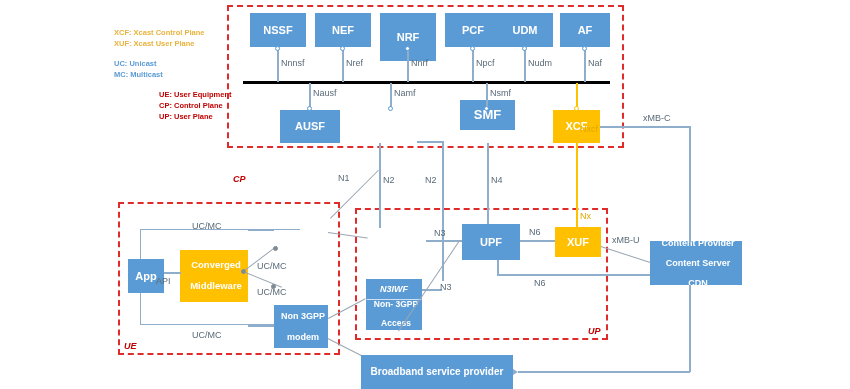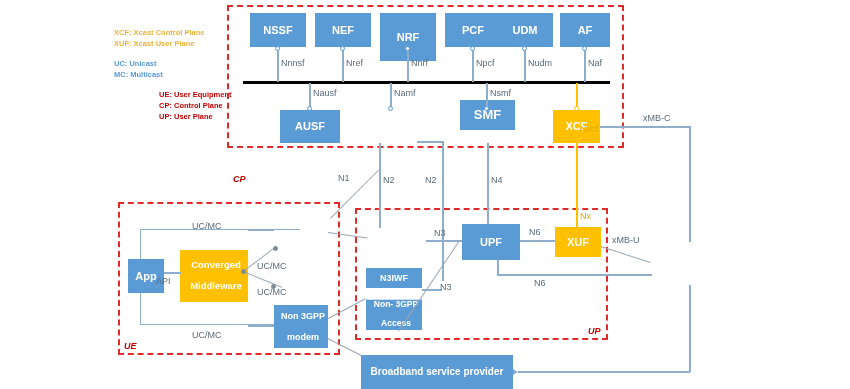--- a/index.html
+++ b/index.html
@@ -252,21 +252,21 @@
   <div class="nub filled" style="left:241px; top:269px;"></div>
   <div class="nub filled" style="left:273px; top:246px;"></div>
   <div class="nub filled" style="left:271px; top:284px;"></div>
 
   <div class="iface" style="left:192px; top:221px;">UC/MC</div>
   <div class="iface" style="left:257px; top:261px;">UC/MC</div>
   <div class="iface" style="left:257px; top:287px;">UC/MC</div>
   <div class="iface" style="left:192px; top:330px;">UC/MC</div>
 
 
-  <div class="node blue" style="left:366px; top:268px; width:56px; height:20px; font-size:9px;">
+  <div class="node blue" style="left:366px; top:279px; width:56px; height:20px; font-size:9px;font-style:italic;">
       <span>N3IWF</span>
     </div>
   <div class="node blue" style="left:366px; top:299px; width:56px; height:31px; font-size:8.5px; border-top:1px solid #cfe0f0;">
     <span>
       <span>Non- 3GPP</span><br>
       <span>Access</span>
     </span>
   </div>
 
   <div class="node blue" style="left:462px; top:224px; width:58px; height:36px; font-size:11px;">
@@ -289,20 +289,27 @@
   <div class="line v" style="left:497px; top:260px; width:1.5px; height:15px;"></div>
   <div class="line h" style="left:497px; top:274px; width:155px; height:1.5px;"></div>
   <div class="iface" style="left:534px; top:278px;">N6</div>
 
   <div class="diag" style="left:328px; top:232px; width:40px; transform: rotate(8deg);"></div>
 
   <div class="diag" style="left:328px; top:318px; width:42px; transform: rotate(-28deg);"></div>
 
   <div class="diag" style="left:328px; top:338px; width:48px; transform: rotate(27deg);"></div>
 
+  <div class="node blue" style="left:650px; top:241px; width:92px; height:44px; font-size:9px;">
+    <span>
+      <span>Content Provider</span><br>
+      <span>Content Server</span><br>
+      <span>CDN</span>
+    </span>
+  </div>
 
   <div class="node blue" style="left:361px; top:355px; width:152px; height:34px; font-size:10px;">
       <span>Broadband service provider</span>
     </div>
 
   <div class="line h" style="left:600px; top:126px; width:90px; height:1.5px;"></div>
   <div class="line v" style="left:689px; top:126px; width:1.5px; height:116px;"></div>
   <div class="iface" style="left:643px; top:113px;">xMB-C</div>
 
   <div class="diag" style="left:601px; top:246px; width:52px; transform: rotate(18deg);"></div>

